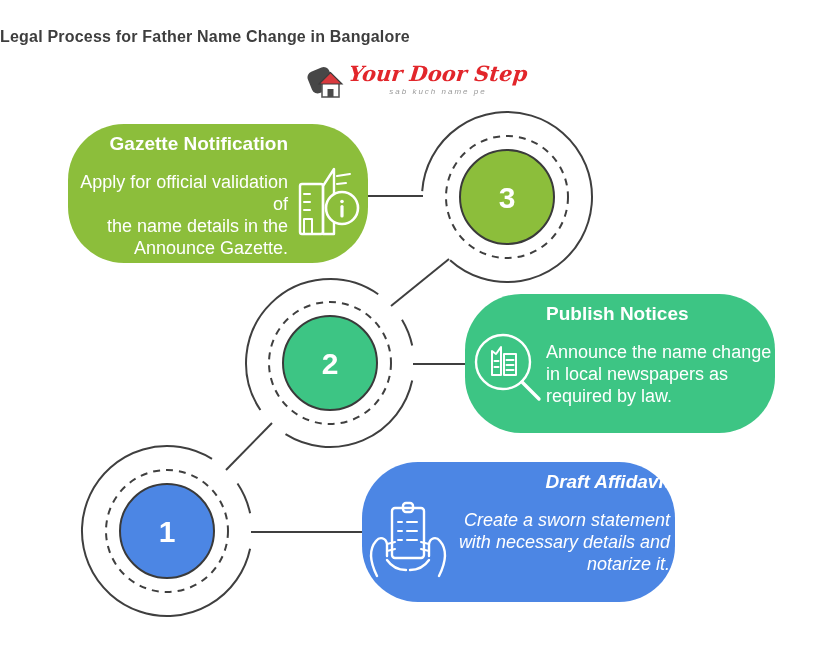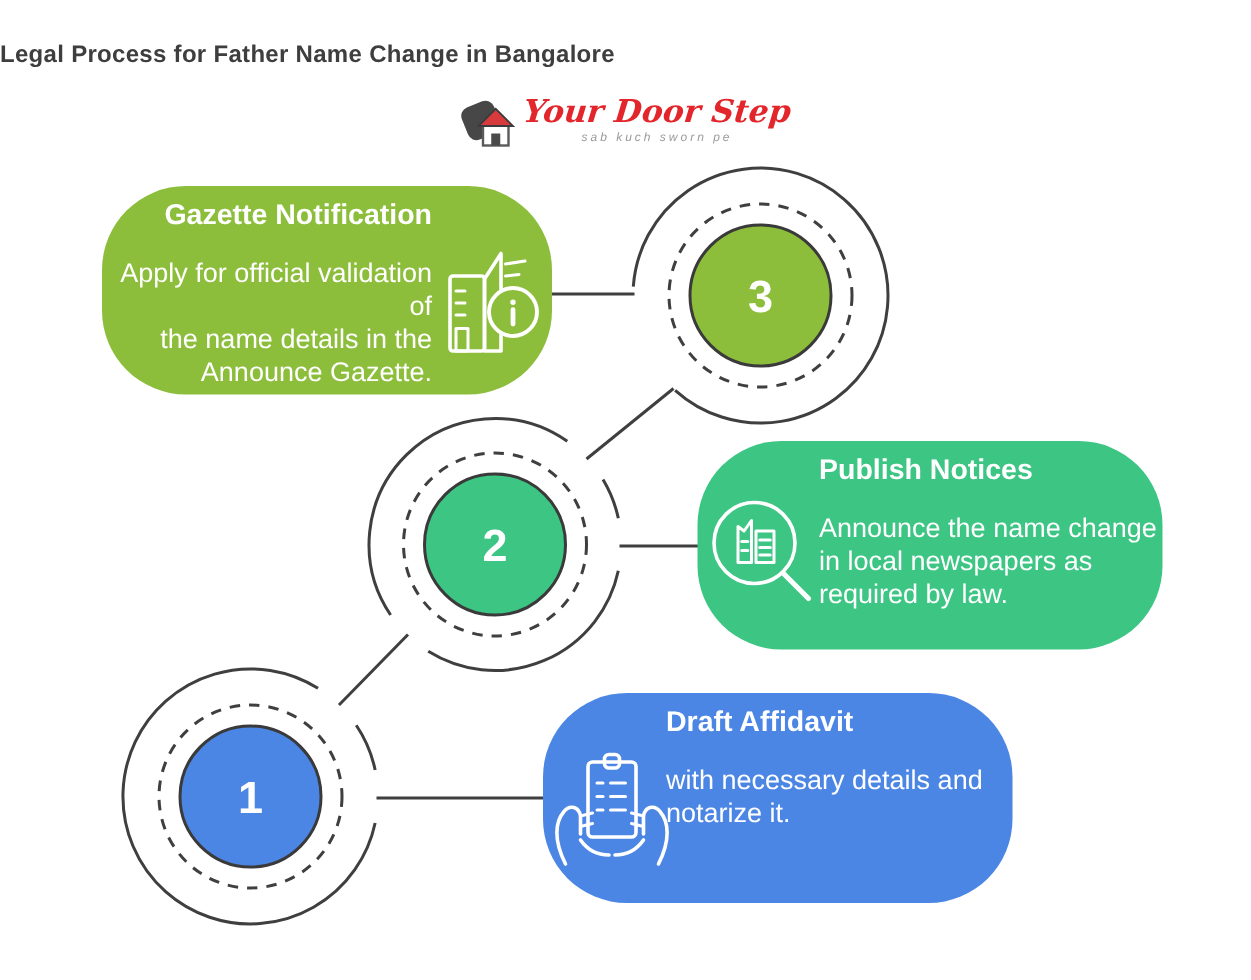--- a/index.html
+++ b/index.html
@@ -24,21 +24,21 @@
   .num{fill:#fff;font-size:30px;font-weight:bold;text-anchor:middle;
        font-family:"Liberation Sans",sans-serif;}
   
   .card{position:absolute;border-radius:56px;color:#fff;}
   .card-gazette{left:68px;top:124px;width:300px;height:139px;}
   .card-publish{left:465px;top:294px;width:310px;height:139px;}
   .card-draft{left:362px;top:462px;width:313px;height:140px;}
   .card .txt{position:absolute;top:8px;}
   .card-gazette .txt{right:80px;width:218px;text-align:right;}
   .card-publish .txt{left:81px;width:226px;text-align:left;}
-  .card-draft  .txt{left:82px;width:226px;text-align:left;}
+  .card-draft  .txt{left:82px;width:226px;text-align:right;font-style:italic;}
   .card-title{font-size:19px;font-weight:bold;line-height:24px;}
   .card-body{margin-top:15px;font-size:18px;line-height:22px;}
   .card .icon{position:absolute;}
   .card-gazette .icon{right:6px;top:32px;}
   .card-publish .icon{left:2px;top:30px;}
   .card-draft  .icon{left:2px;top:34px;}
   .icon svg{display:block;}
   .wstroke{fill:none;stroke:#fff;stroke-width:2.4;stroke-linecap:round;
            stroke-linejoin:round;}
   .wthin{fill:none;stroke:#fff;stroke-width:2;stroke-linecap:round;
@@ -55,21 +55,21 @@
       <svg width="38" height="40" viewBox="0 0 38 40">
         <rect x="2" y="7" width="23" height="23" rx="6" fill="#474747" transform="rotate(-22 13 18)"></rect>
         <polygon points="17,1 38,1 38,20" fill="#ffffff"></polygon>
         <rect x="15" y="21" width="17" height="14" fill="#ffffff" stroke="#5a5a5a" stroke-width="1.6"></rect>
         <polygon points="12,22 23.5,10.5 35,22" fill="#d93a3e" stroke="#3c3c3c" stroke-width="1.2"></polygon>
         <rect x="20.5" y="27" width="6" height="8" fill="#4a4a4a"></rect>
       </svg>
     </span>
     <span class="logo-txt">
       <span class="brand">Your Door Step</span>
-      <span class="tagline">sab kuch sworn pe</span>
+      <span class="tagline">sab kuch name pe</span>
     </span>
   </div>
 
   <svg class="diagram" width="834" height="653" viewBox="0 0 834 653">
 
     <line class="conn" x1="368" y1="196" x2="423" y2="196"></line>
     <line class="conn" x1="449" y1="259" x2="391" y2="306"></line>
     <line class="conn" x1="413" y1="364" x2="470" y2="364"></line>
     <line class="conn" x1="272" y1="423" x2="226" y2="470"></line>
     <line class="conn" x1="251" y1="532" x2="363" y2="532"></line>
@@ -146,20 +146,21 @@
         <line class="wthin" x1="27.5" y1="37" x2="31.5" y2="37"></line>
         <line class="wthin" x1="27.5" y1="43" x2="31.5" y2="43"></line>
       </svg>
     </span>
   </div>
 
   <div class="card card-draft" style="background: rgb(76, 134, 228);">
     <div class="txt">
       <div class="card-title">Draft Affidavit</div>
       <div class="card-body">
+        <div>Create a sworn statement</div>
         <div>with necessary details and</div>
         <div>notarize it.</div>
       </div>
     </div>
     <span class="icon">
       <svg width="88" height="86" viewBox="0 0 88 86">
         <rect class="wstroke" x="28" y="12" width="32" height="50" rx="3"></rect>
         <rect class="wstroke" x="39" y="7" width="10" height="9" rx="3"></rect>
         <line class="wthin" x1="34" y1="26" x2="38" y2="26"></line>
         <line class="wthin" x1="43" y1="26" x2="53" y2="26"></line>

